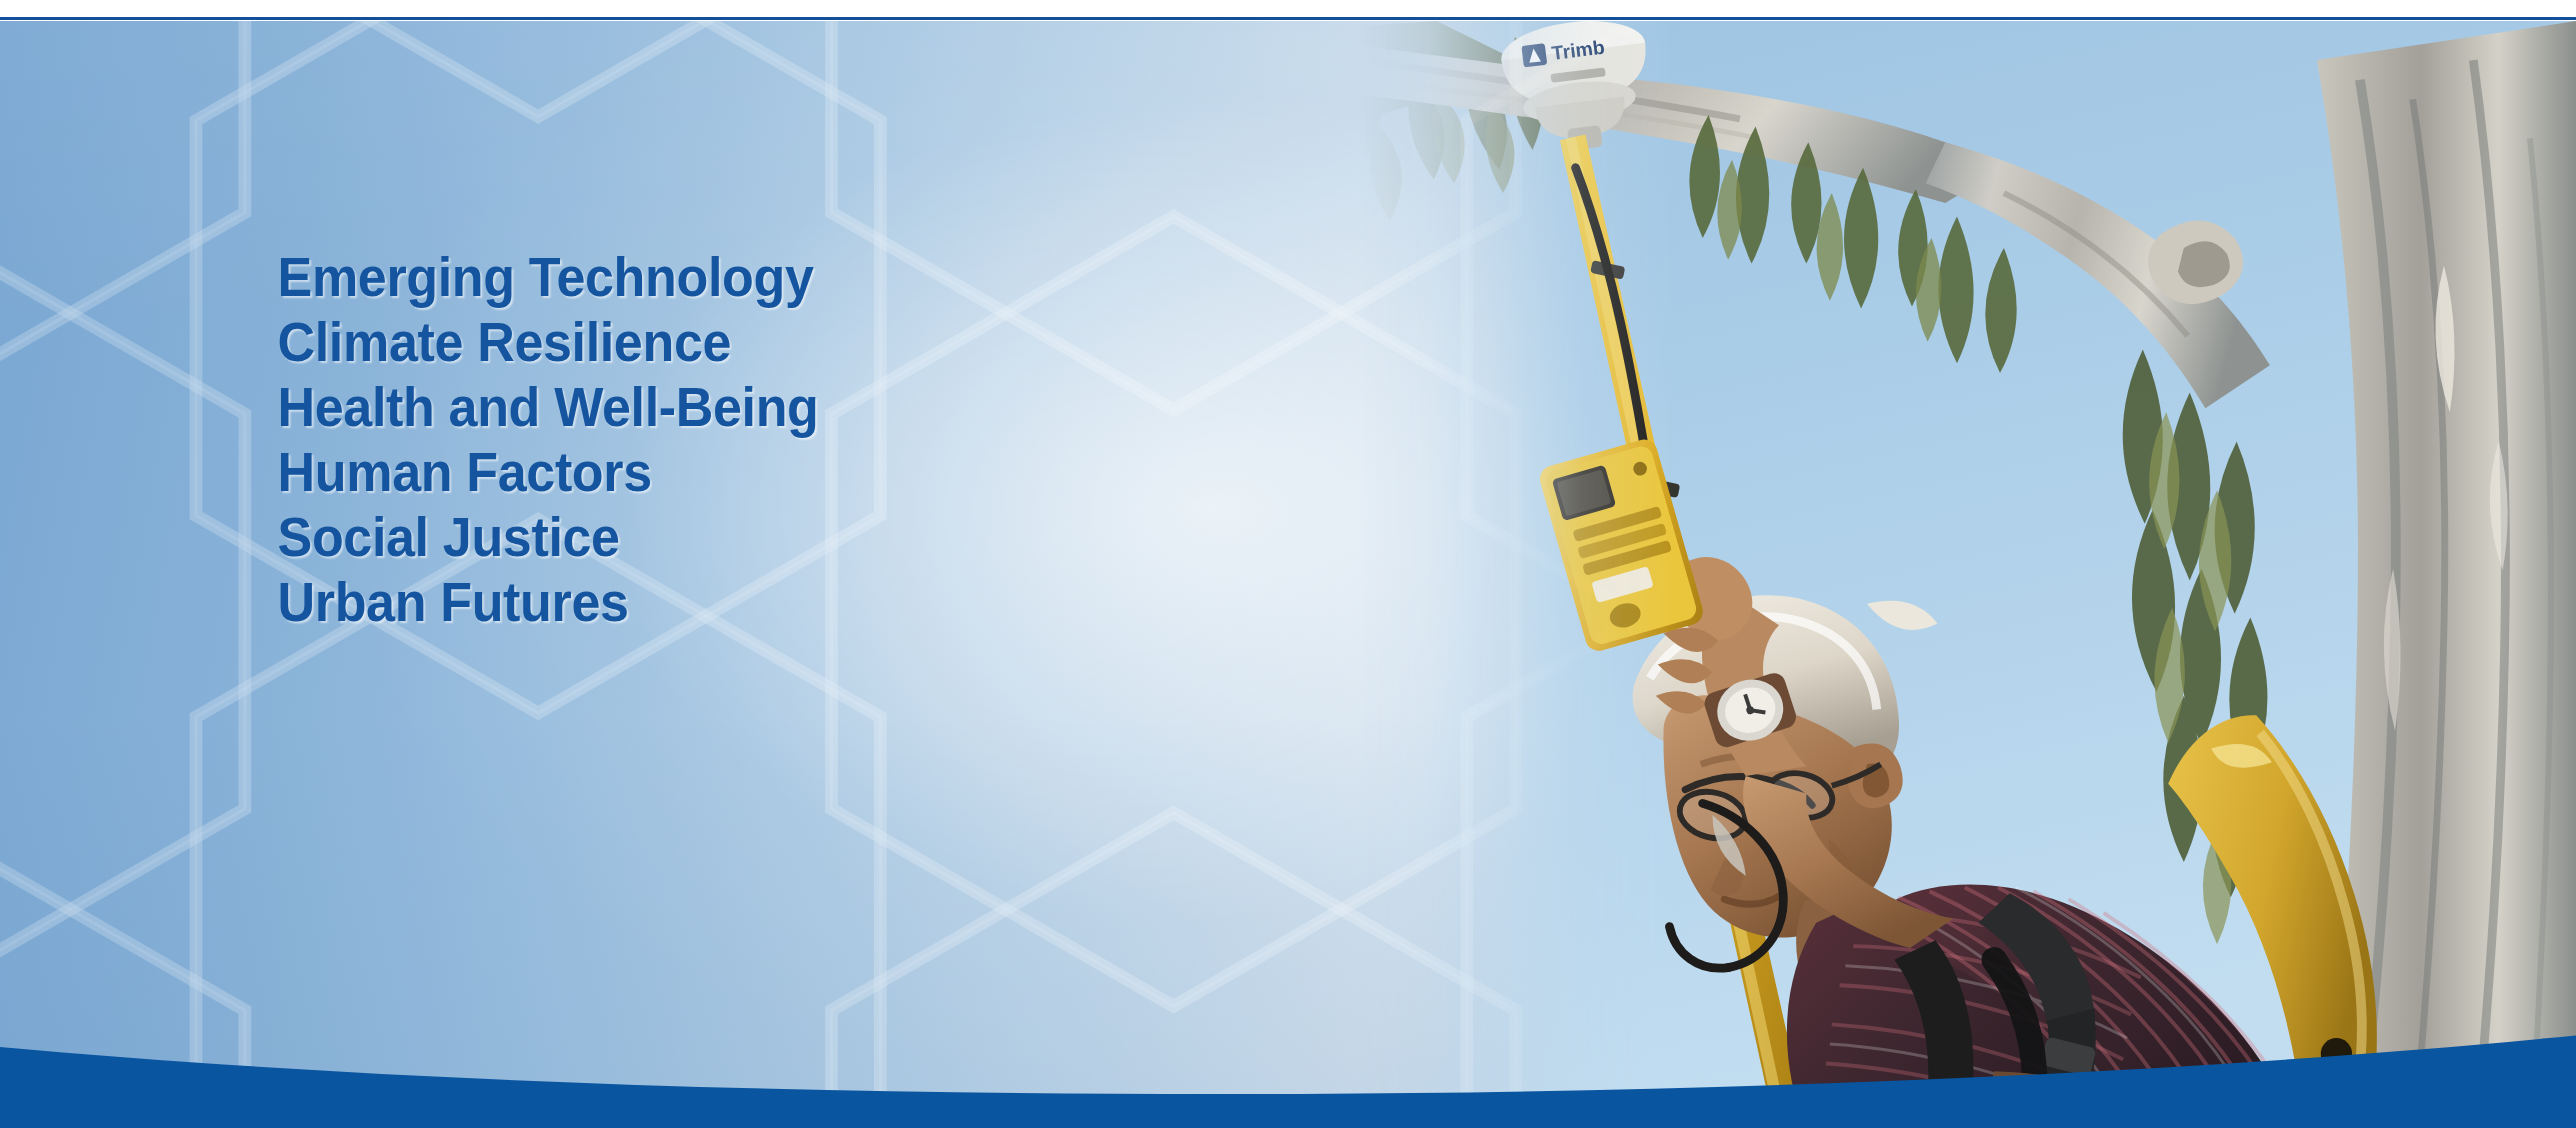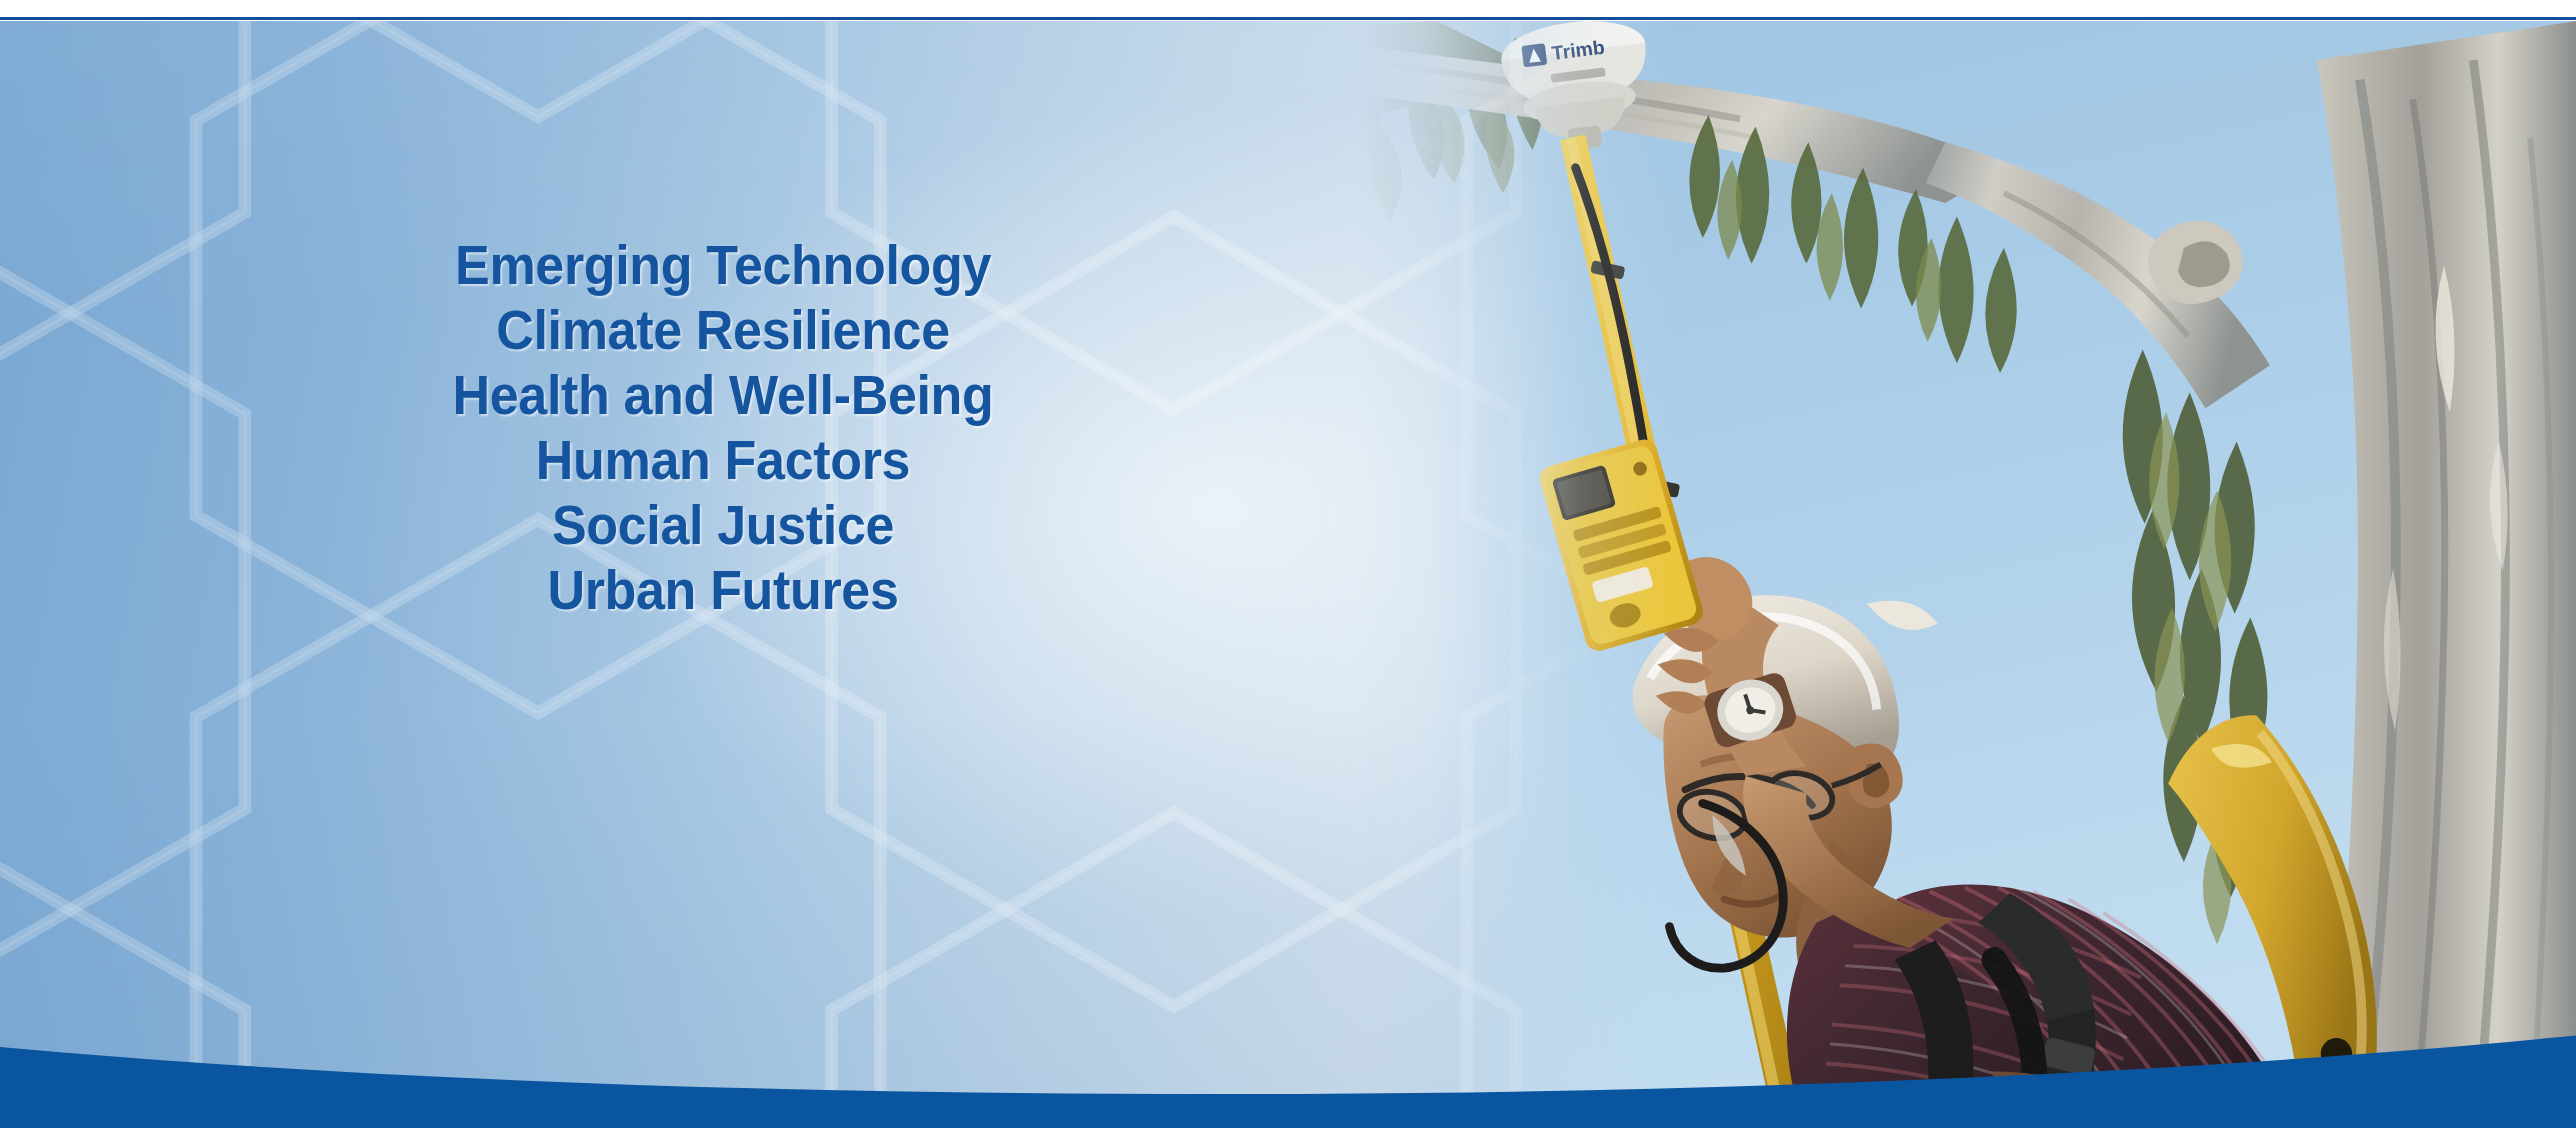--- a/index.html
+++ b/index.html
@@ -83,23 +83,22 @@
     mask-image:linear-gradient(90deg,
         rgba(0,0,0,0) 0px, rgba(0,0,0,0) 39px,
         rgba(0,0,0,0.12) 108px, rgba(0,0,0,0.45) 186px,
         rgba(0,0,0,0.82) 264px, rgba(0,0,0,1) 352px, rgba(0,0,0,1) 100%);
   }
   #photo svg{display:block;width:100%;height:100%;}
 
   
   #themes{
     position:absolute;
-    left:244px; top:211px;
+    left:244px; top:223px;
     width:958px;
-    text-align:center;
     z-index:25;
   }
   .theme-line{
     font-family:"Liberation Sans",sans-serif;
     font-weight:bold;
     font-size:56px;
     line-height:65px;
     letter-spacing:-0.4px;
     color:#15559F;
     white-space:nowrap;

